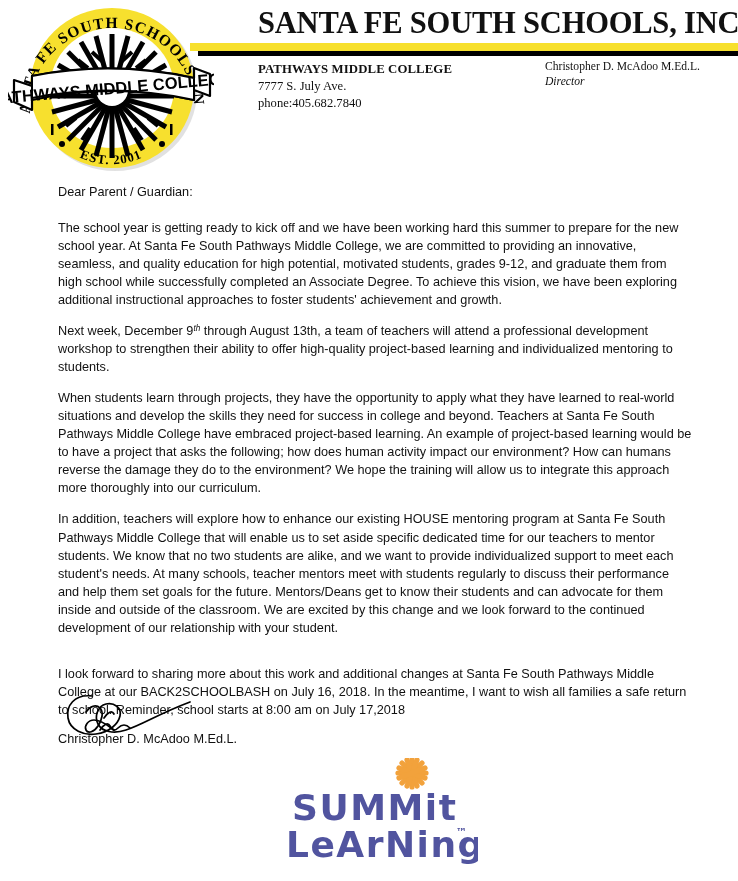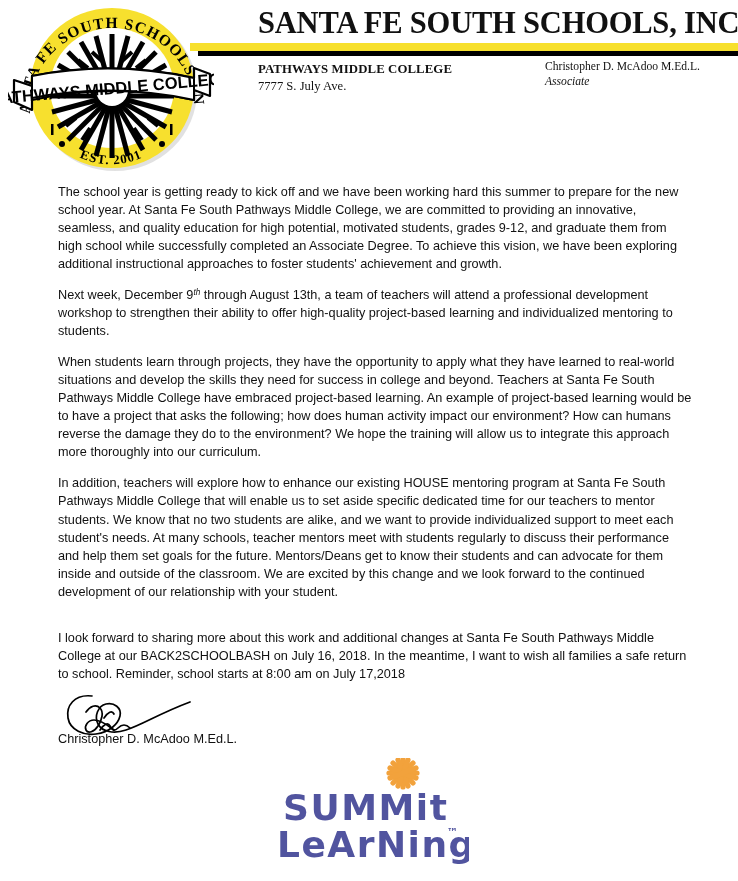--- a/index.html
+++ b/index.html
@@ -135,21 +135,21 @@
     left: 0px;
     top: 42px;
     font-size: 12.7px;
     color: #111;
     white-space: nowrap;
   }
 
   
   .summit-logo {
     position: absolute;
-    left: 269px;
+    left: 278px;
     top: 758px;
     width: 200px;
     height: 112px;
   }
   .summit-logo svg { display: block; }
 </style>
 </head>
 <body>
 
 <div class="letterhead">
@@ -240,29 +240,31 @@
   </div>
 
   <div class="org-title">SANTA FE SOUTH SCHOOLS, INC.</div>
 
   <div class="rule-yellow"></div>
   <div class="rule-black"></div>
 
   <div class="addr-block">
     <div class="org-sub">PATHWAYS MIDDLE COLLEGE</div>
     <div>7777 S. July Ave.</div>
+    <div>phone:405.682.7840</div>
   </div>
 
   <div class="director-block">
     <div>Christopher D. McAdoo M.Ed.L.</div>
-    <div class="role">Associate</div>
+    <div class="role">Director</div>
   </div>
 </div>
 
 <div class="letter-body">
+  <p class="salutation">Dear Parent / Guardian:</p>
 
   <p>The  school year is getting ready to kick off and we have  been working hard this summer to prepare  for the new  school year. At Santa Fe South Pathways  Middle College, we are  committed to providing an innovative,  seamless,  and quality education for high potential, motivated students,  grades 9-12,  and graduate them from high school while  successfully completed an Associate Degree.  To achieve this vision,  we  have  been exploring additional instructional approaches to foster students' achievement  and growth.</p>
 
   <p>
     <span>Next week, December 9</span><sup>th</sup><span> through August 13th, a team of teachers will attend a professional development workshop to strengthen  their ability to offer high-quality project-based learning  and individualized mentoring to students.</span>
   </p>
 
   <p>When  students learn  through projects,  they have  the opportunity to apply what they have learned to real-world situations and develop the skills they need  for success in college and beyond. Teachers  at Santa Fe South Pathways  Middle  College have  embraced project-based learning.  An example  of project-based learning  would  be to have  a project that asks the following; how does human  activity impact our environment?   How can humans  reverse  the  damage  they do to the environment?  We hope the training will allow us to integrate this approach more thoroughly into our curriculum.</p>
 
   <p>In addition, teachers  will explore how to enhance  our existing HOUSE  mentoring program at Santa Fe South Pathways  Middle College that will enable us to set aside specific dedicated time for our teachers to mentor students.  We  know that no two students are  alike, and we want  to provide individualized support to meet each  student's needs.  At many  schools,  teacher mentors meet with  students  regularly to discuss their performance  and help them  set goals for the future.  Mentors/Deans  get to know their students and can advocate for them  inside and  outside of the classroom. We  are  excited by this change and  we look forward to the continued  development of our relationship with  your student.</p>

